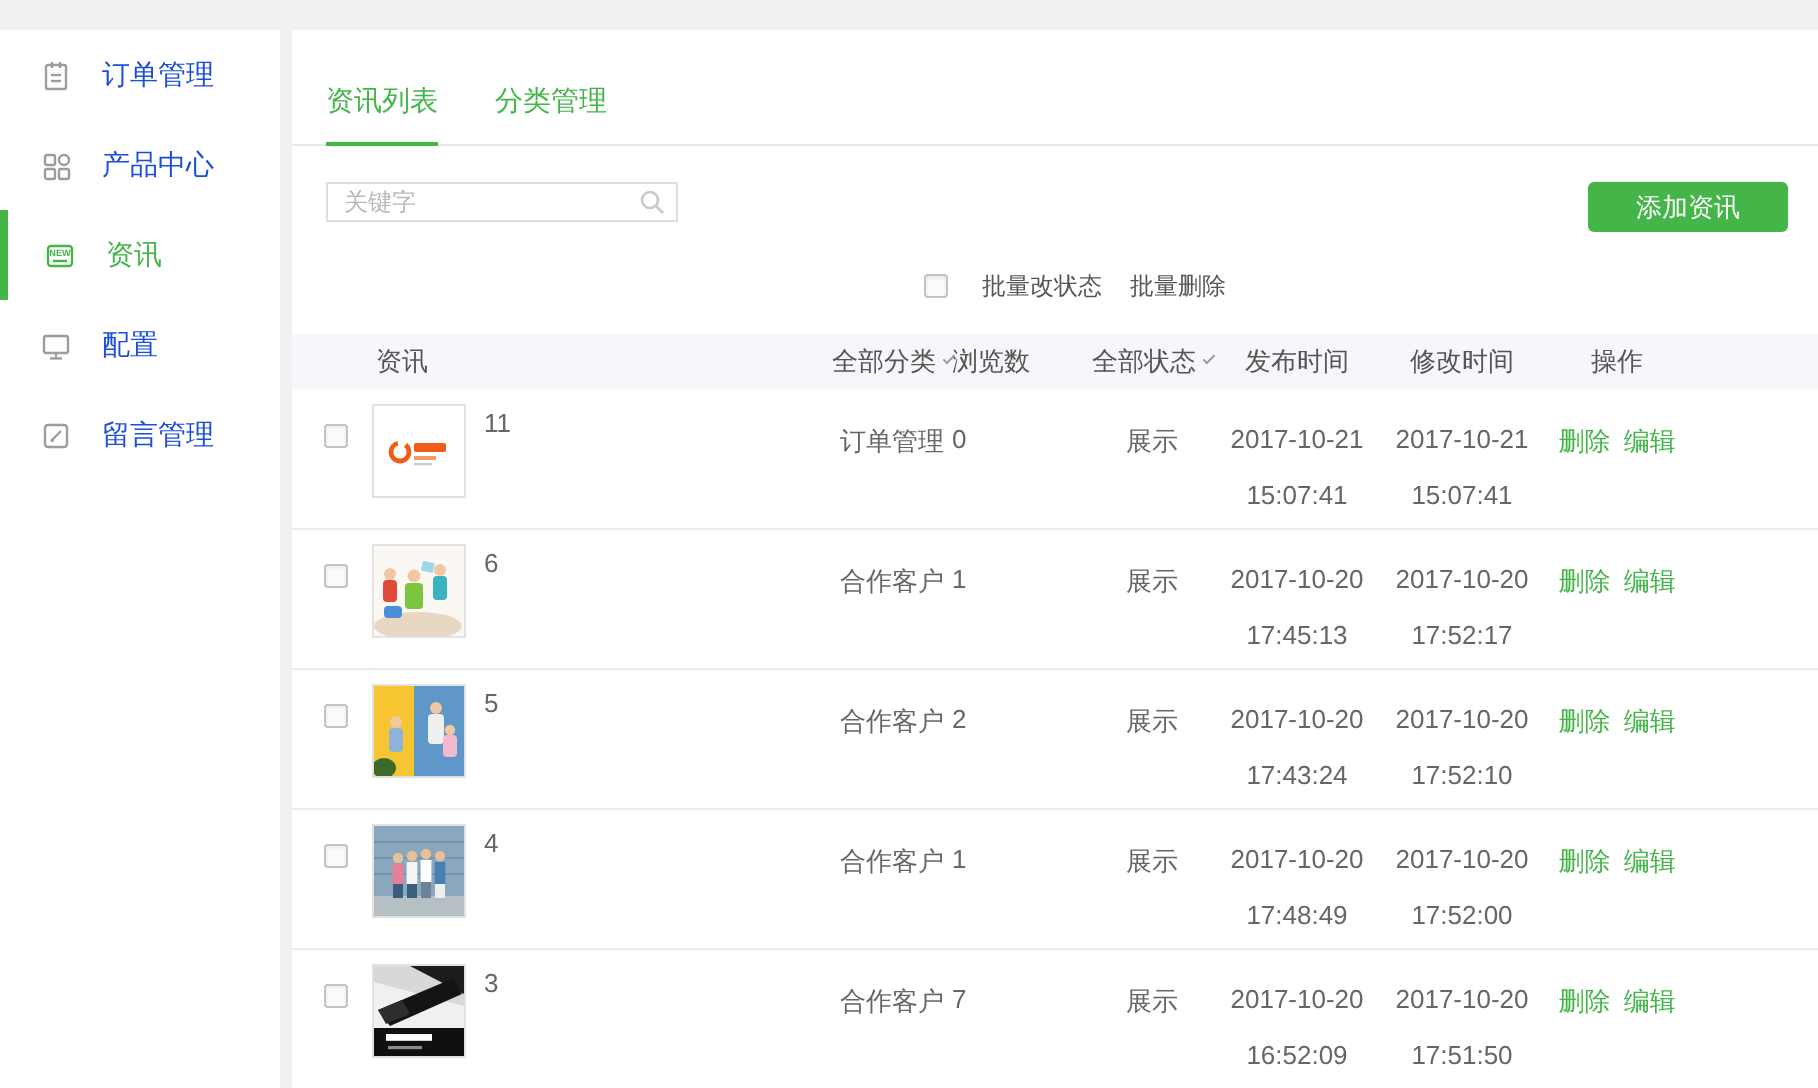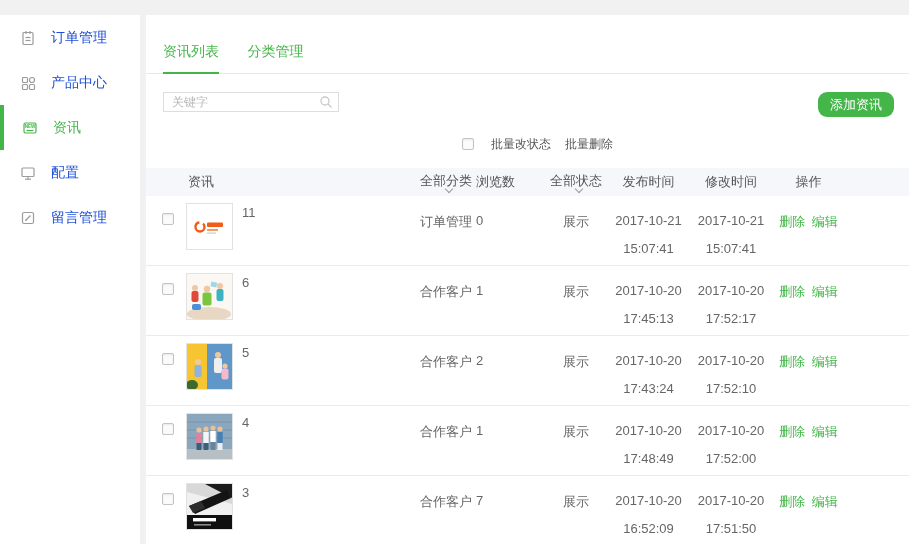--- a/index.html
+++ b/index.html
@@ -22,22 +22,22 @@
   .tab { display:inline-block; font-size:14px; color:#44b549; padding-bottom:11px; margin-right:24px; cursor:pointer; }
   .tab.active { border-bottom:2px solid #44b549; margin-bottom:-1px; }
 
   
   .toolbar { display:flex; justify-content:space-between; align-items:flex-start; margin-top:18px; padding:0 20px 0 17px; height:25px; }
   .search-box { position:relative; width:176px; }
   .search-box input { width:176px; height:20px; border:1px solid #ddd; font-size:12px; padding:0 24px 0 8px;
                       color:#555; outline:none; font-family:inherit; }
   .search-box input::placeholder { color:#b9b9b9; }
   .search-box .mag { position:absolute; right:6px; top:3px; }
-  .add-btn { background:#44b549; color:#fff; border:none; font-size:13px; height:25px; padding:0 12px;
-             border-radius:9px; cursor:pointer; font-family:inherit; }
+  .add-btn { background:#44b549; color:#fff; border:none; font-size:13px; height:25px; padding:0 24px;
+             border-radius:3px; cursor:pointer; font-family:inherit; }
 
   
   .batch { display:flex; align-items:center; margin-top:18px; padding-left:26px; font-size:12px; color:#555; height:18px;justify-content:center; }
   .cb { display:inline-block; width:12px; height:12px; border:1px solid #c3c3c3; background:#fbfbfb;
         border-radius:2px; box-shadow:inset 0 1px 2px rgba(0,0,0,.08); cursor:pointer; }
   .batch .cb { margin-right:17px; margin-left:3px; }
   .batch span.lbl { margin-right:14px; cursor:pointer; }
 
   
   .thead { display:flex; margin-top:15px; height:28px; background:#f5f7fa; align-items:center;
@@ -48,21 +48,21 @@
   .c-check { width:24px; padding-top:17px; }
   .c-news  { width:230px; display:flex; align-items:flex-start; }
   .c-cat   { width:60px;  text-align:center; padding-top:17px; }
   .c-views { width:70px;  text-align:left; padding-top:17px; }
   .c-status{ width:60px;  text-align:center; padding-top:17px; }
   .c-pub   { width:85px;  text-align:center; padding-top:17px; }
   .c-mod   { width:80px;  text-align:center; padding-top:17px; }
   .c-act   { width:75px;  text-align:center; padding-top:17px; }
   .thead .cell { padding-top:0; }
   .thead .c-news { padding-left:2px; align-items:center; }
-  .thead .hdd { cursor:pointer; display:inline-flex; align-items:center; justify-content:center; width:100%;flex-direction:column; }
+  .thead .hdd { cursor:pointer; display:inline-flex; align-items:center; justify-content:center; width:100%; }
   .caret { display:inline-block; width:6px; height:6px; border-right:1px solid #999; border-bottom:1px solid #999;
            transform:rotate(45deg); margin-left:5px; margin-top:-4px; }
   .thumb { width:47px; height:47px; border:1px solid #e2e2e2; background:#fff; margin-top:7px; overflow:hidden;
            display:flex; align-items:center; justify-content:center; }
   .title { margin-left:9px; padding-top:9px; color:#666; }
   .dateline { line-height:16px; }
   .timeline { line-height:16px; margin-top:12px; }
   .act a { color:#44b549; text-decoration:none; cursor:pointer; }
   .act a + a { margin-left:3px; }
 </style>

